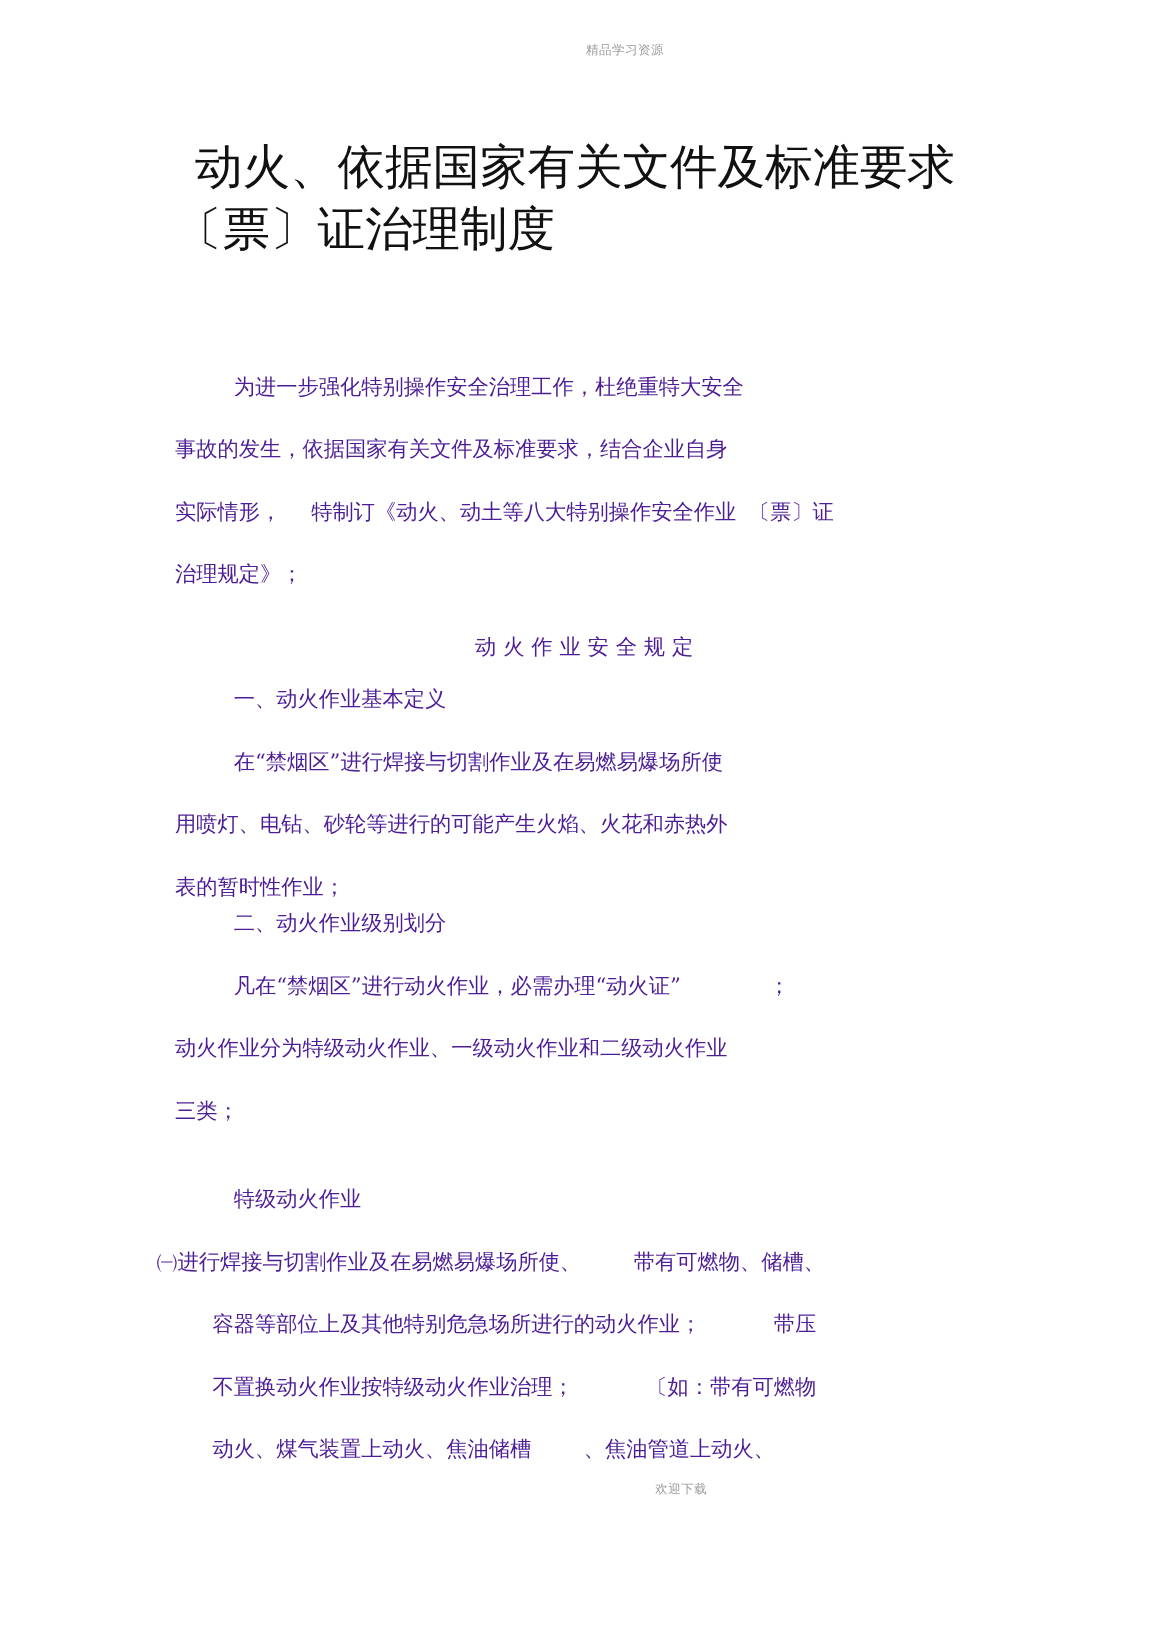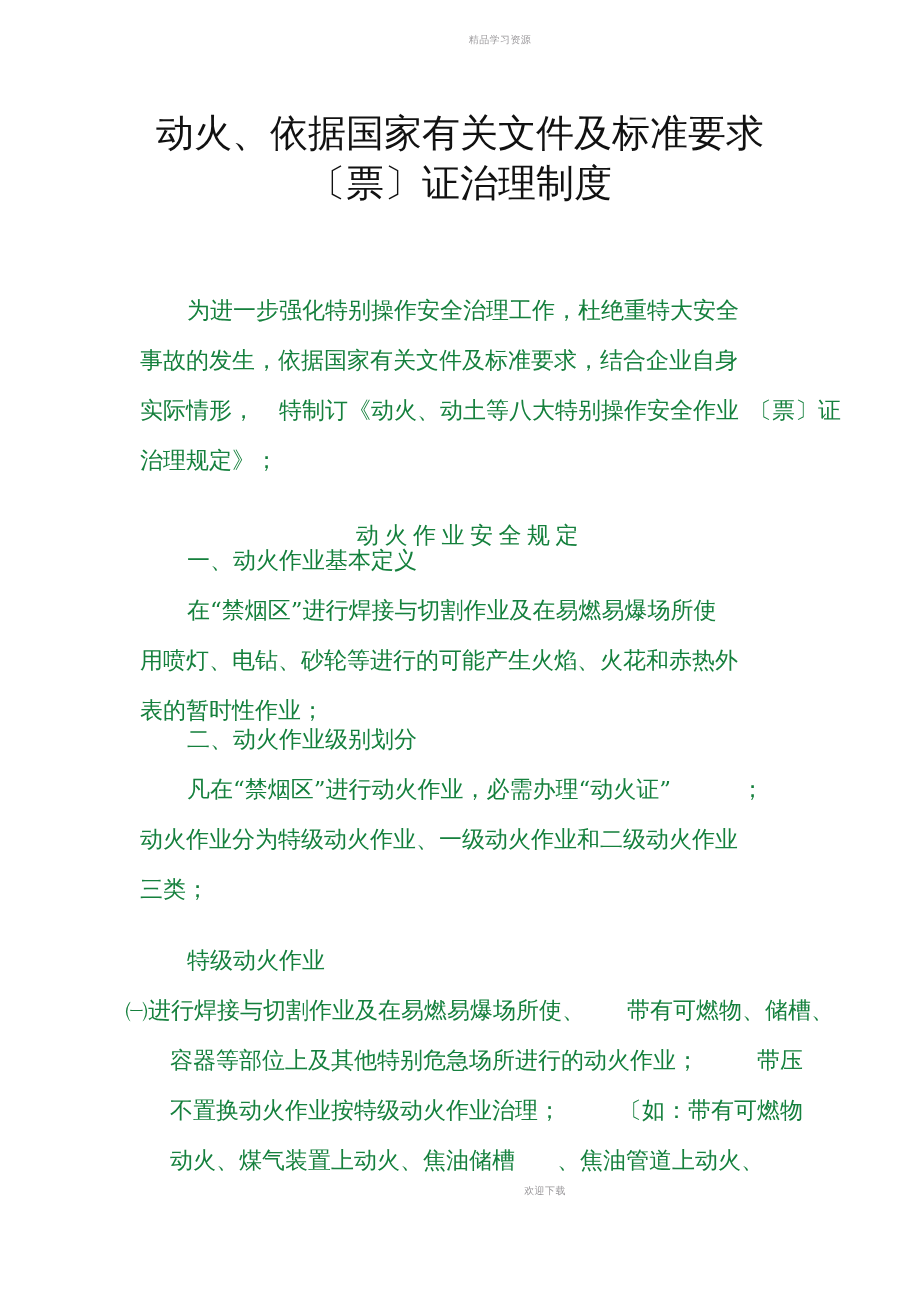--- a/index.html
+++ b/index.html
@@ -48,30 +48,30 @@
     width: 640px;
     text-align: center;
     font-family: "DejaVu Serif", "Liberation Serif", serif;
     font-size: 38px;
     line-height: 50px;
     color: #111111;
     letter-spacing: 0px;
   }
   .doc-title .tline { display: block; white-space: nowrap; }
   .doc-title .tline1 { text-align: left; margin-left: 16px; }
-  .doc-title .tline2 { text-align: center; }
+  .doc-title .tline2 { text-align: left; }
 
   
   .body-block {
     position: absolute;
     left: 140px;
     width: 660px;
-    font-size: 23px;
+    font-size: 17px;
     line-height: 50px;
-    color: #15803d;
+    color: #4c1d95;
   }
   .ln {
     display: block;
     white-space: pre;
     height: 50px;
     line-height: 50px;
   }
   .ln-indent { padding-left: 47px; }
   .ln-indent-hang { padding-left: 30px; }
   .ln-center {
@@ -99,21 +99,21 @@
     <span class="tline tline2">〔票〕证治理制度</span>
   </div>
 
   <div class="body-block" style="top: 285px;">
     <span class="ln ln-indent">为进一步强化特别操作安全治理工作，杜绝重特大安全</span>
     <span class="ln">事故的发生，依据国家有关文件及标准要求，结合企业自身</span>
     <span class="ln"><span>实际情形，</span><span class="sp-m"></span><span>特制订《动火、动土等八大特别操作安全作业</span><span class="sp-s"></span><span>〔票〕证</span></span>
     <span class="ln">治理规定》；</span>
   </div>
 
-  <div class="body-block" style="top: 510px;">
+  <div class="body-block" style="top: 493px; font-family: Liberation Serif, serif;">
     <span class="ln ln-center">动火作业安全规定</span>
   </div>
 
   <div class="body-block" style="top: 535px;">
     <span class="ln ln-indent">一、动火作业基本定义</span>
     <span class="ln ln-indent">在“禁烟区”进行焊接与切割作业及在易燃易爆场所使</span>
     <span class="ln">用喷灯、电钻、砂轮等进行的可能产生火焰、火花和赤热外</span>
     <span class="ln">表的暂时性作业；</span>
   </div>
 

